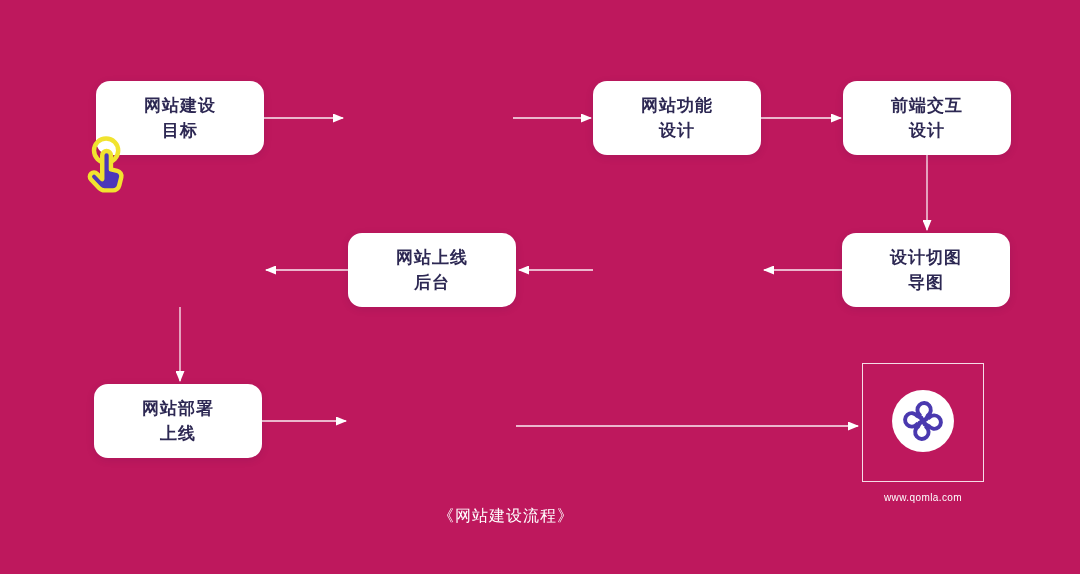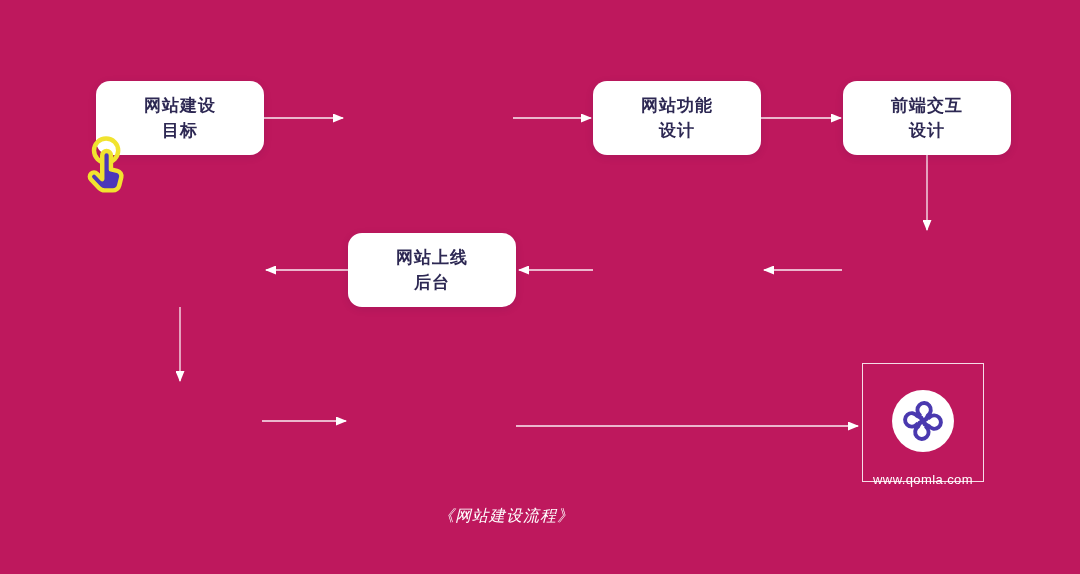--- a/index.html
+++ b/index.html
@@ -29,26 +29,26 @@
     border:1px solid rgba(255,255,255,0.85);
     box-sizing:border-box;
   }
   .logo-circle{
     position:absolute;left:892px;top:390px;width:62px;height:62px;
     background:#ffffff;border-radius:50%;
     display:flex;align-items:center;justify-content:center;
   }
   .logo-circle svg{width:56px;height:56px;}
   .logo-url{
-    position:absolute;left:858px;top:472px;width:130px;
-    text-align:center;color:#ffffff;font-size:13px;letter-spacing:0.4px;
+    position:absolute;left:858px;top:492px;width:130px;
+    text-align:center;color:#ffffff;font-size:10px;letter-spacing:0.4px;
   }
   .caption{
     position:absolute;left:0;top:506px;width:1012px;
-    text-align:center;color:#ffffff;font-size:16px;letter-spacing:1px;font-style:italic;
+    text-align:center;color:#ffffff;font-size:16px;letter-spacing:1px;
   }
   .hand-icon{position:absolute;left:80px;top:132px;width:58px;height:70px;}
 </style>
 </head>
 <body>
 
 <div class="stage">
 
   <svg class="arrow-layer" viewBox="0 0 1080 574">
     <defs>
@@ -80,21 +80,29 @@
   </div>
   <div class="node" style="left:843px;top:81px">
     <span>前端交互</span>
     <span>设计</span>
   </div>
 
   <div class="node" style="left:348px;top:233px">
     <span>网站上线</span>
     <span>后台</span>
   </div>
+  <div class="node" style="left:842px;top:233px">
+    <span>设计切图</span>
+    <span>导图</span>
+  </div>
 
+  <div class="node" style="left:94px;top:384px">
+    <span>网站部署</span>
+    <span>上线</span>
+  </div>
 
   <svg class="hand-icon" viewBox="0 0 60 70">
     <g fill="none" stroke="#F1E32F" stroke-width="4.6" stroke-linejoin="round" stroke-linecap="round">
       <circle cx="27" cy="18" r="12.5"></circle>
       <path d="M23 33 V 23 a4.5 4.5 0 0 1 9 0 V 37.5 L38.5 39 a5.5 5.5 0 0 1 4.2 6.6 L40.6 54 a6.8 6.8 0 0 1 -6.6 5.2 H 25.5 a8 8 0 0 1 -5.8 -2.5 L 11.4 48 a4.3 4.3 0 0 1 6.2 -6 L 23 47.5 Z" fill="#4C37BA"></path>
     </g>
   </svg>
 
   <div class="logo-frame"></div>
   <div class="logo-circle">

